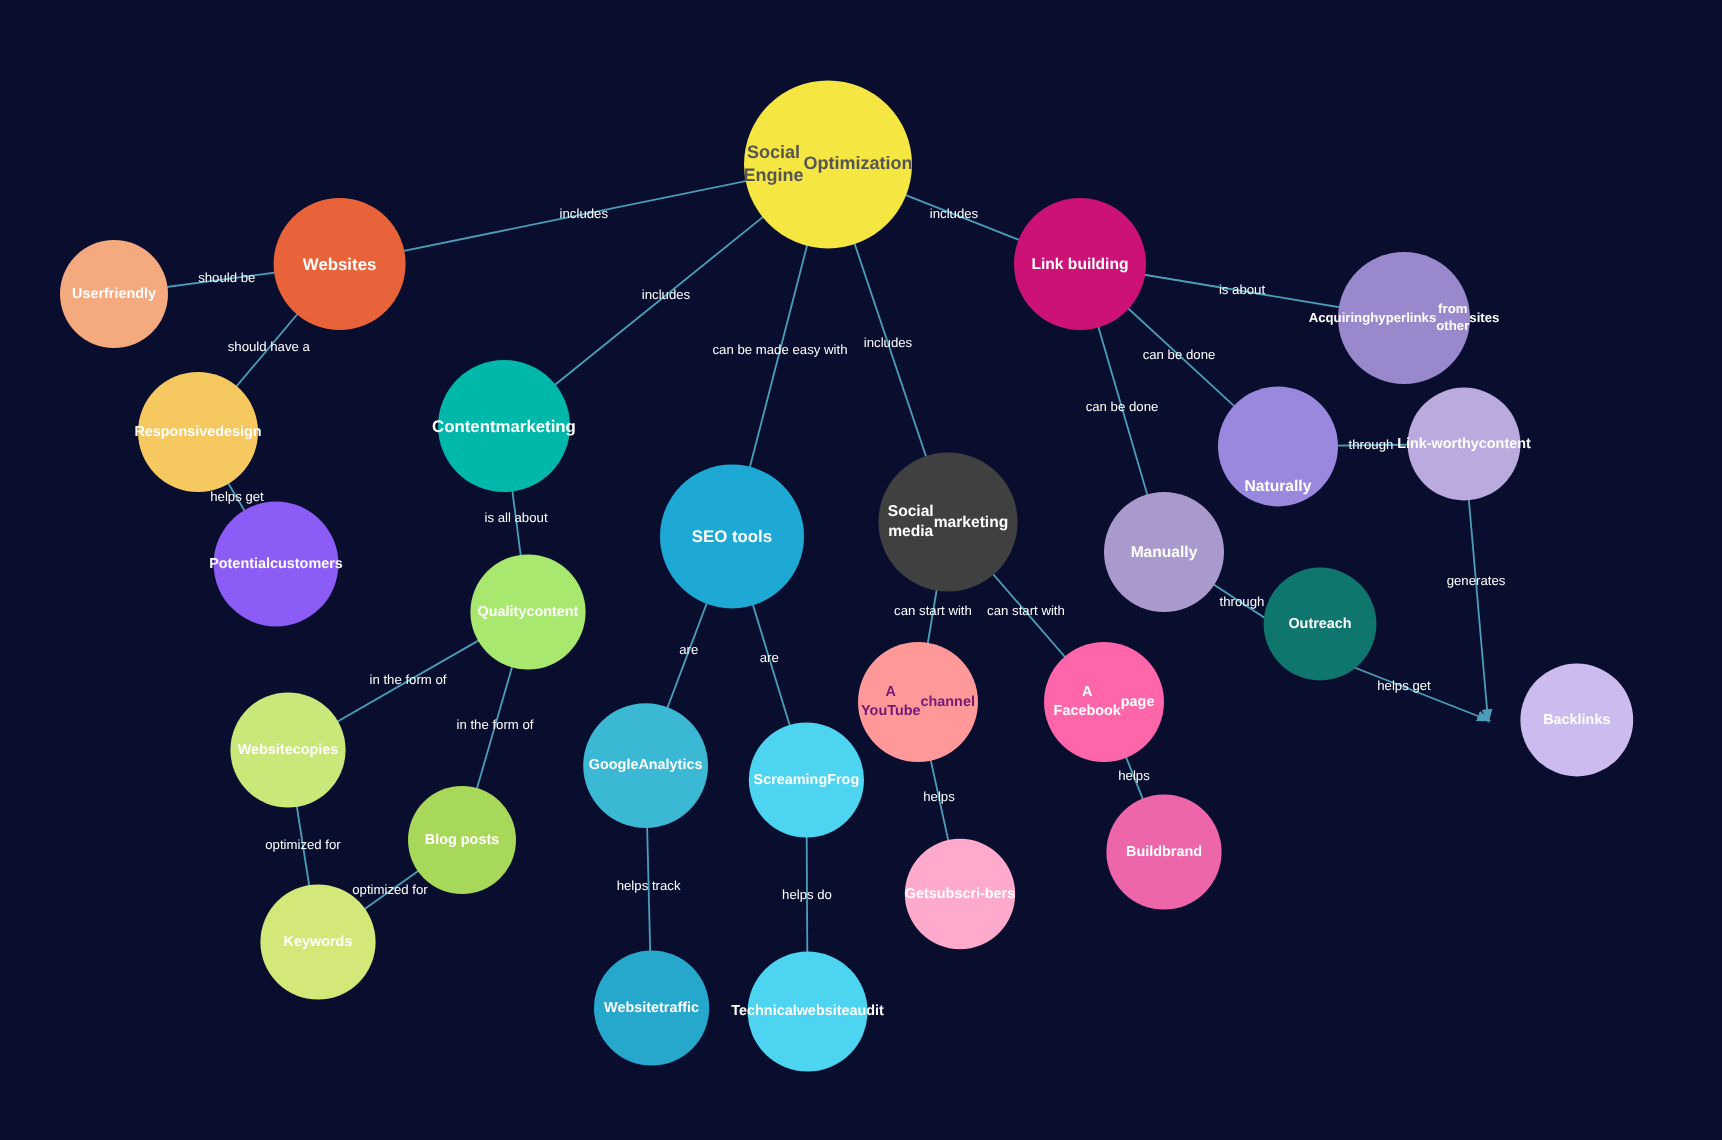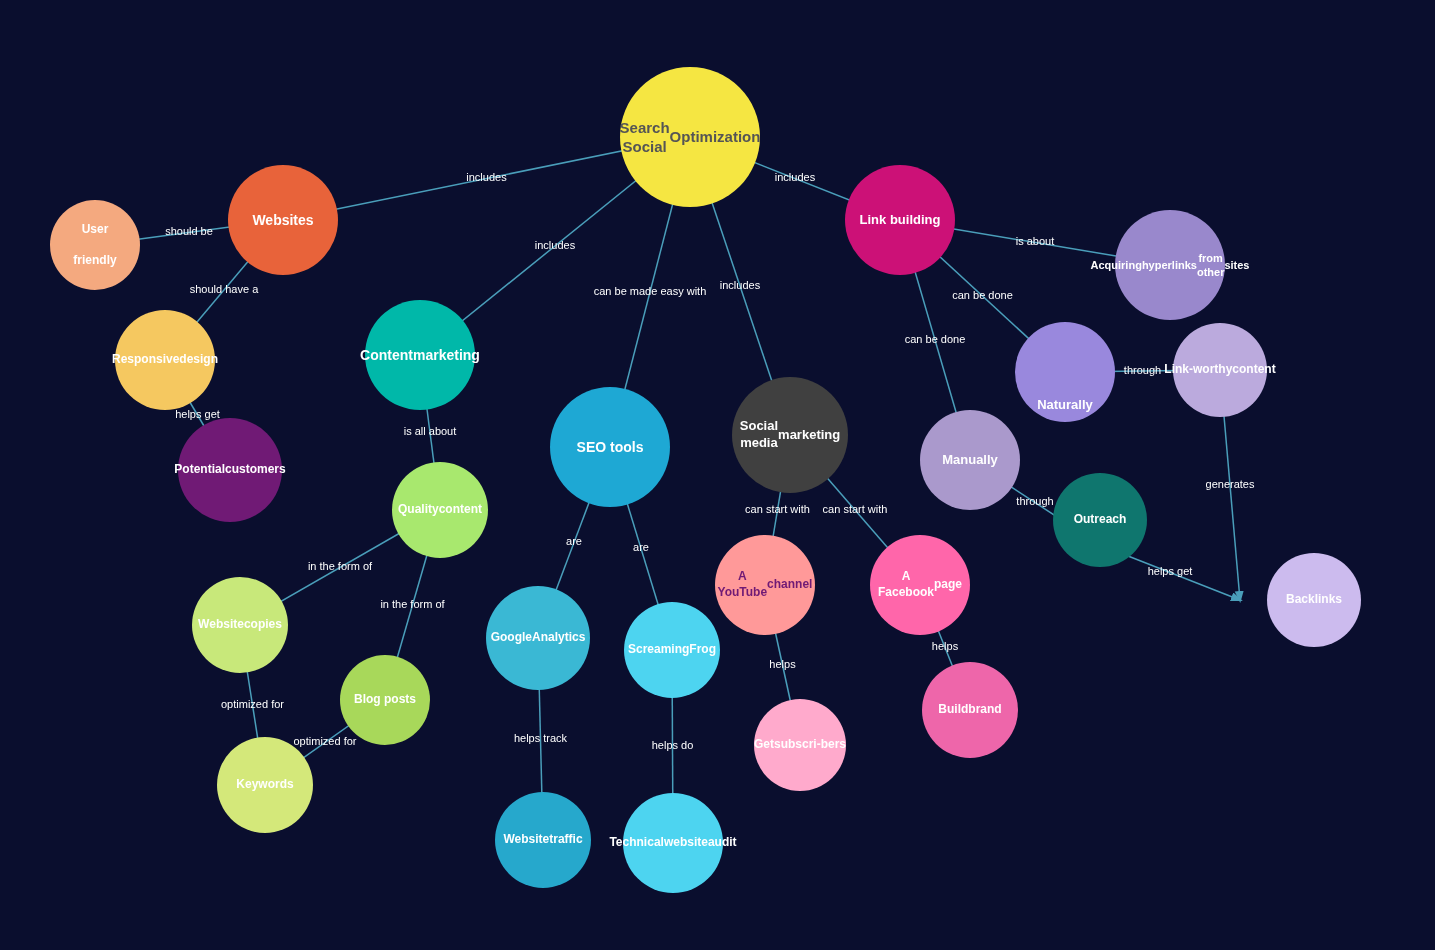--- a/index.html
+++ b/index.html
@@ -95,21 +95,21 @@
       <line x1="1065" y1="372" x2="1220" y2="370" stroke="#4a9eba" stroke-width="1.5" marker-end="url(#arrowhead)"></line>
       <text x="1142.5" y="371" fill="white" font-size="11" text-anchor="middle" dominant-baseline="middle" font-family="Arial, sans-serif">through</text>
       <line x1="970" y1="460" x2="1100" y2="545" stroke="#4a9eba" stroke-width="1.5" marker-end="url(#arrowhead)"></line>
       <text x="1035" y="502.5" fill="white" font-size="11" text-anchor="middle" dominant-baseline="middle" font-family="Arial, sans-serif">through</text>
       <line x1="1220" y1="370" x2="1240" y2="600" stroke="#4a9eba" stroke-width="1.5" marker-end="url(#arrowhead)"></line>
       <text x="1230" y="485" fill="white" font-size="11" text-anchor="middle" dominant-baseline="middle" font-family="Arial, sans-serif">generates</text>
       <line x1="1100" y1="545" x2="1240" y2="600" stroke="#4a9eba" stroke-width="1.5" marker-end="url(#arrowhead)"></line>
       <text x="1170" y="572.5" fill="white" font-size="11" text-anchor="middle" dominant-baseline="middle" font-family="Arial, sans-serif">helps get</text>
     </svg>
 <div class="node" style="left: 690px; top: 137px; width: 140px; height: 140px; background-color: rgb(245, 230, 66); font-size: 15px; color: rgb(85, 85, 85); line-height: 1.3; padding: 8px;">
-      <span>Search Social</span>
+      <span>Social Engine</span>
       <br>
       <span>Optimization</span>
     </div>
     <div class="node" style="left: 283px; top: 220px; width: 110px; height: 110px; background-color: rgb(232, 99, 58); font-size: 14px; color: white; line-height: 1.3; padding: 8px;">
       <span>Websites</span>
     </div>
     <div class="node" style="left: 420px; top: 355px; width: 110px; height: 110px; background-color: rgb(0, 184, 169); font-size: 14px; color: white; line-height: 1.3; padding: 8px;">
       <span>Content</span>
       <br>
       <span>marketing</span>
@@ -118,31 +118,31 @@
       <span>SEO tools</span>
     </div>
     <div class="node" style="left: 790px; top: 435px; width: 116px; height: 116px; background-color: #404040; font-size: 13px; color: white; line-height: 1.3; padding: 8px;">
       <span>Social media</span>
       <br>
       <span>marketing</span>
     </div>
     <div class="node" style="left: 900px; top: 220px; width: 110px; height: 110px; background-color: rgb(204, 17, 119); font-size: 13px; color: white; line-height: 1.3; padding: 8px;">
       <span>Link building</span>
     </div>
-    <div class="node" style="left: 95px; top: 245px; width: 90px; height: 90px; background-color: rgb(244, 169, 127); font-size: 12px; color: white; line-height: 1.3; padding: 8px; flex-direction: column;">
+    <div class="node" style="left: 95px; top: 245px; width: 90px; height: 90px; background-color: rgb(244, 169, 127); font-size: 12px; color: white; line-height: 1.3; padding: 8px;">
       <span>User</span>
       <br>
       <span>friendly</span>
     </div>
     <div class="node" style="left: 165px; top: 360px; width: 100px; height: 100px; background-color: rgb(245, 200, 96); font-size: 12px; color: white; line-height: 1.3; padding: 8px;">
       <span>Responsive</span>
       <br>
       <span>design</span>
     </div>
-    <div class="node" style="left: 230px; top: 470px; width: 104px; height: 104px; background-color: #701a75; font-size: 12px; color: white; line-height: 1.3; padding: 8px;">
+    <div class="node" style="left: 230px; top: 470px; width: 104px; height: 104px; background-color: #8b5cf6; font-size: 12px; color: white; line-height: 1.3; padding: 8px;">
       <span>Potential</span>
       <br>
       <span>customers</span>
     </div>
     <div class="node" style="left: 440px; top: 510px; width: 96px; height: 96px; background-color: rgb(168, 232, 110); font-size: 12px; color: white; line-height: 1.3; padding: 8px;">
       <span>Quality</span>
       <br>
       <span>content</span>
     </div>
     <div class="node" style="left: 240px; top: 625px; width: 96px; height: 96px; background-color: rgb(200, 232, 122); font-size: 12px; color: white; line-height: 1.3; padding: 8px;">

